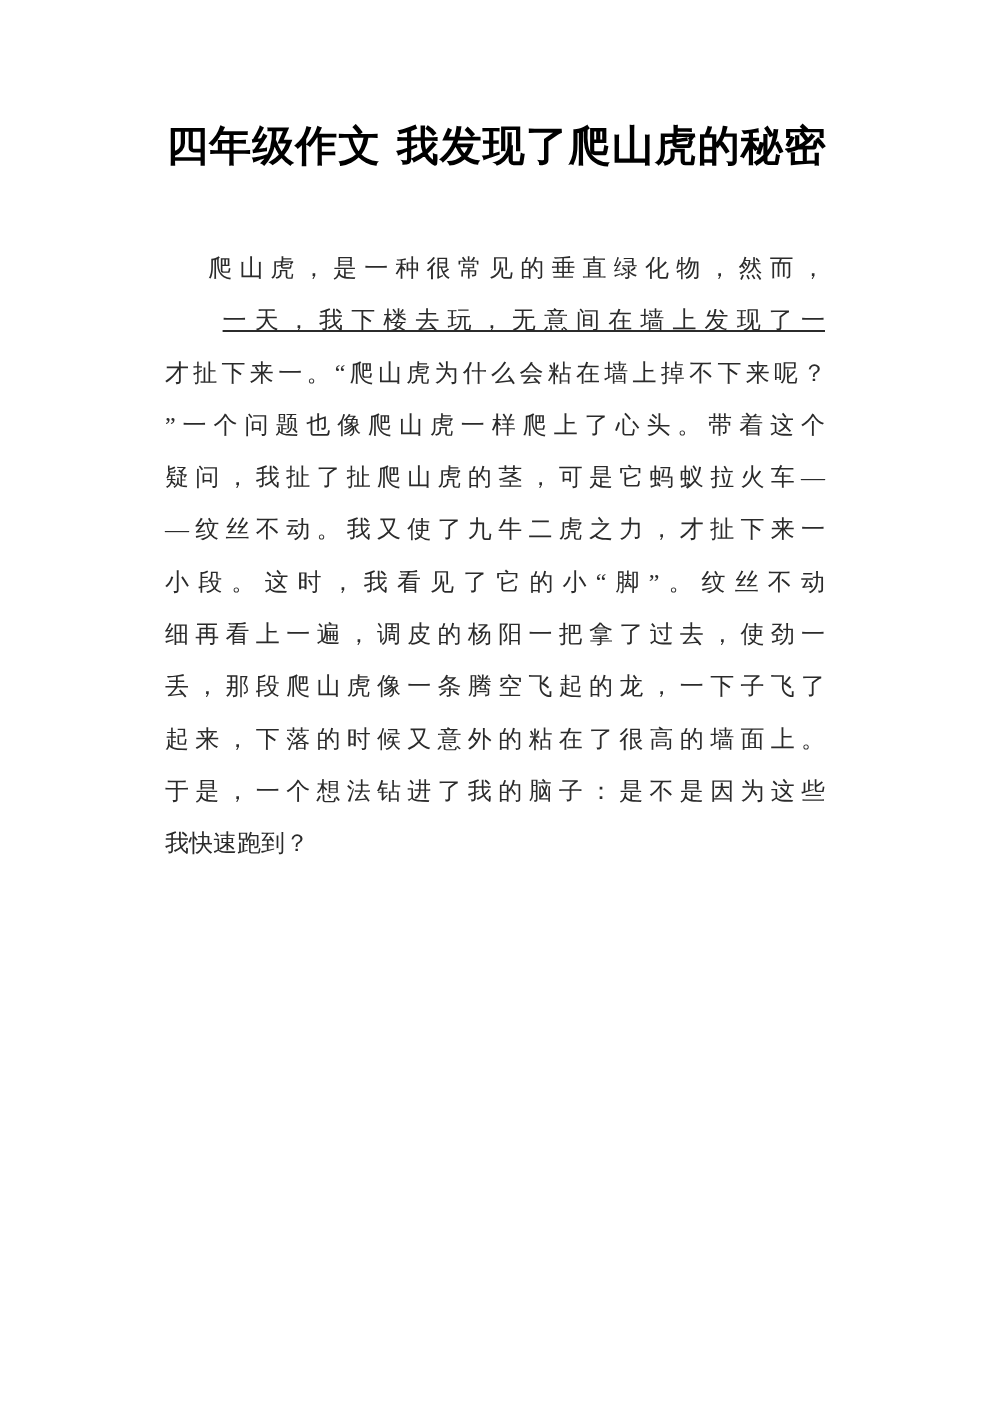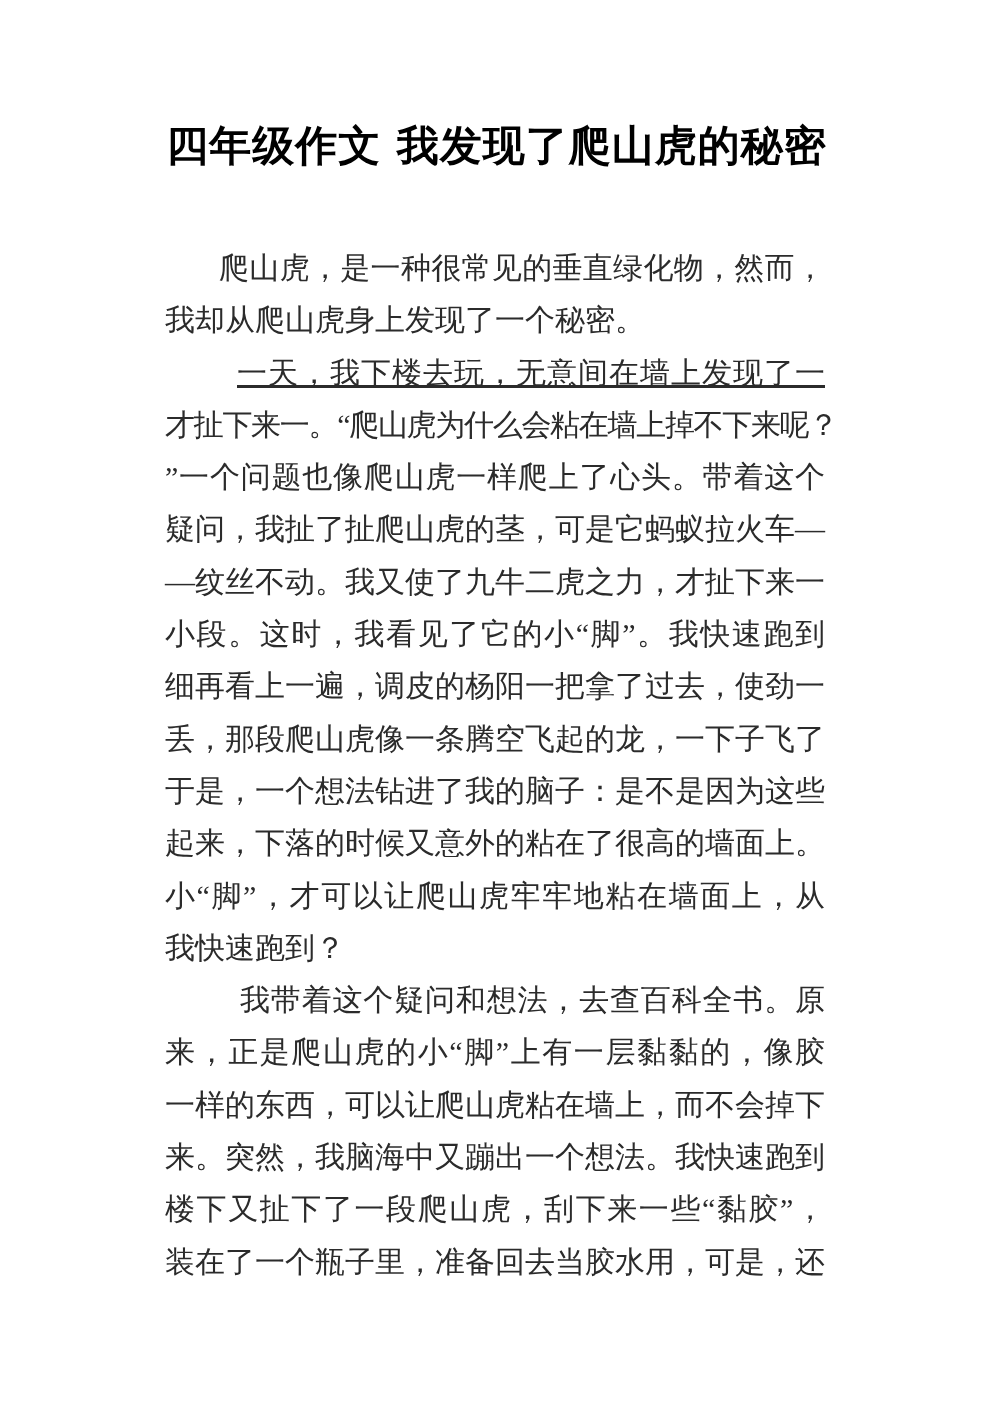--- a/index.html
+++ b/index.html
@@ -26,21 +26,21 @@
     line-height: 56px;
     letter-spacing: 1px;
     color: var(--title-color, #000000);
     white-space: nowrap;
   }
   .essay-body {
     margin-top: 68px;
     margin-left: 165px;
     width: 660px;
     color: var(--text-color, #2b2b2b);
-    font-size: 30px;
+    font-size: 24px;
   }
   .para { margin: 0; padding: 0; }
   .line {
     height: 52.3px;
     line-height: 52.3px;
     text-align: justify;
     text-align-last: justify;
     white-space: nowrap;
     overflow: visible;
   }
@@ -52,38 +52,28 @@
   }
 </style>
 </head>
 <body>
 
 <div class="page">
   <h1 class="title">四年级作文 我发现了爬山虎的秘密</h1>
   <div class="essay-body" id="essay-body">
       <div class="para">
         <div class="line" style="text-indent: 1.8em;">爬山虎，是一种很常见的垂直绿化物，然而，</div>
-        <div class="line end">我却从爬山虎身上发现了一个秘密。</div>
       </div>
       <div class="para">
         <div class="line" style="text-indent: 2.4em; text-decoration: underline;">一天，我下楼去玩，无意间在墙上发现了一</div>
         <div class="line tight">才扯下来一。“爬山虎为什么会粘在墙上掉不下来呢？</div>
         <div class="line">”一个问题也像爬山虎一样爬上了心头。带着这个</div>
         <div class="line">疑问，我扯了扯爬山虎的茎，可是它蚂蚁拉火车—</div>
         <div class="line">—纹丝不动。我又使了九牛二虎之力，才扯下来一</div>
-        <div class="line">小段。这时，我看见了它的小“脚”。我快速跑到</div>
+        <div class="line">小段。这时，我看见了它的小“脚”。纹丝不动</div>
         <div class="line">细再看上一遍，调皮的杨阳一把拿了过去，使劲一</div>
         <div class="line">丢，那段爬山虎像一条腾空飞起的龙，一下子飞了</div>
+        <div class="line">起来，下落的时候又意外的粘在了很高的墙面上。</div>
         <div class="line">于是，一个想法钻进了我的脑子：是不是因为这些</div>
-        <div class="line">起来，下落的时候又意外的粘在了很高的墙面上。</div>
-        <div class="line">小“脚”，才可以让爬山虎牢牢地粘在墙面上，从</div>
         <div class="line end">我快速跑到？</div>
-      </div>
-      <div class="para">
-        <div class="line" style="text-indent: 2.5em;">我带着这个疑问和想法，去查百科全书。原</div>
-        <div class="line">来，正是爬山虎的小“脚”上有一层黏黏的，像胶</div>
-        <div class="line">一样的东西，可以让爬山虎粘在墙上，而不会掉下</div>
-        <div class="line">来。突然，我脑海中又蹦出一个想法。我快速跑到</div>
-        <div class="line">楼下又扯下了一段爬山虎，刮下来一些“黏胶”，</div>
-        <div class="line">装在了一个瓶子里，准备回去当胶水用，可是，还</div>
       </div>
     </div>
 </div>
 
 </body></html>

